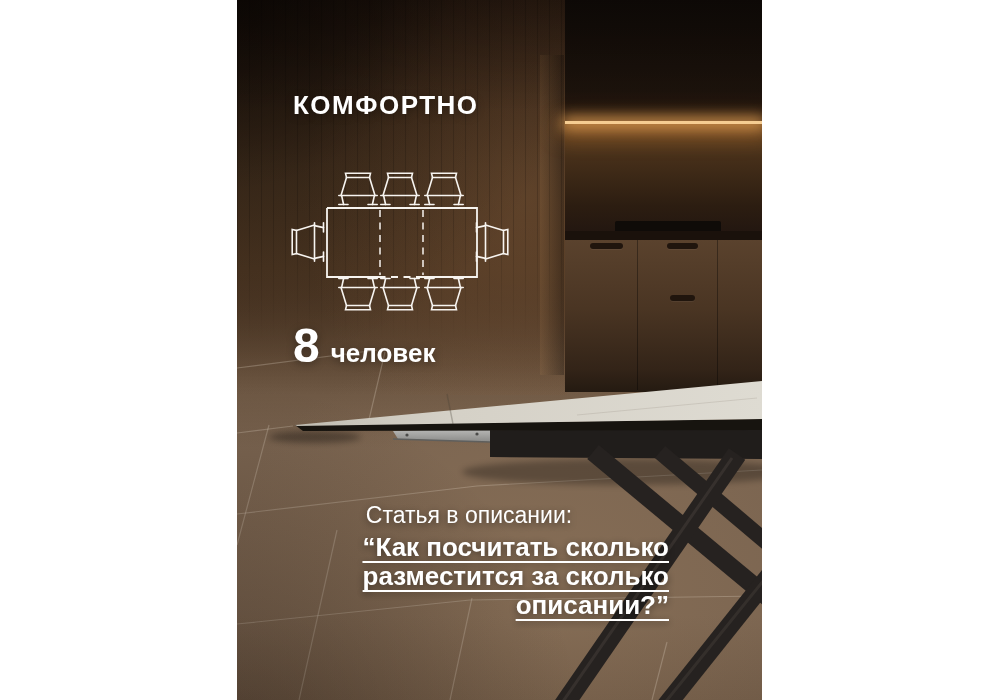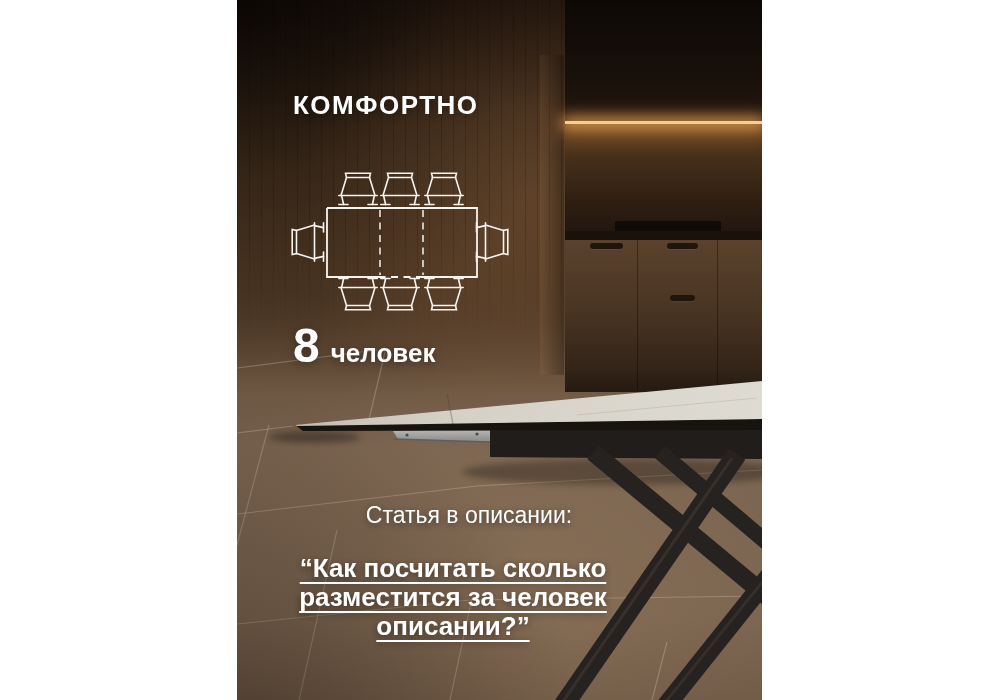--- a/index.html
+++ b/index.html
@@ -68,24 +68,24 @@
   .capacity{
     position:absolute;left:56px;top:318px;color:#ffffff;display:flex;align-items:baseline;gap:11px;
     text-shadow:0 2px 8px rgba(0,0,0,0.35);
   }
   .capacity .num{font-size:48px;font-weight:800;}
   .capacity .lbl{font-size:26px;font-weight:700;}
   .footer-text{
     position:absolute;left:0;top:502px;width:432px;text-align:center;color:#ffffff;
     text-shadow:0 2px 7px rgba(0,0,0,0.45);
   }
-  .footer-text .intro{font-size:23px;font-weight:500;line-height:27px;margin-bottom:25px;padding-left:32px;}
+  .footer-text .intro{font-size:23px;font-weight:500;line-height:27px;margin-bottom:4px;padding-left:32px;}
   .footer-text .quote{font-size:26px;font-weight:700;line-height:29px;}
   .footer-text .quote div{
-    text-decoration:underline;text-decoration-thickness:2px;text-underline-offset:5px;
+    text-decoration:underline;text-decoration-thickness:2px;text-underline-offset:5px;text-align:right;
   }
 </style>
 </head>
 <body>
 
 <div class="poster">
 
   <div class="bg-floor"></div>
 
   <div class="bg-wall">
@@ -205,18 +205,18 @@
 
   <div class="capacity">
     <span class="num">8</span>
     <span class="lbl">человек</span>
   </div>
 
   <div class="footer-text">
     <div class="intro">Статья в описании:</div>
     <div class="quote">
       <div>“Как посчитать сколько</div>
-      <div>разместится за человек</div>
+      <div>разместится за сколько</div>
       <div>описании?”</div>
     </div>
   </div>
 
 </div>
 
 </body></html>

